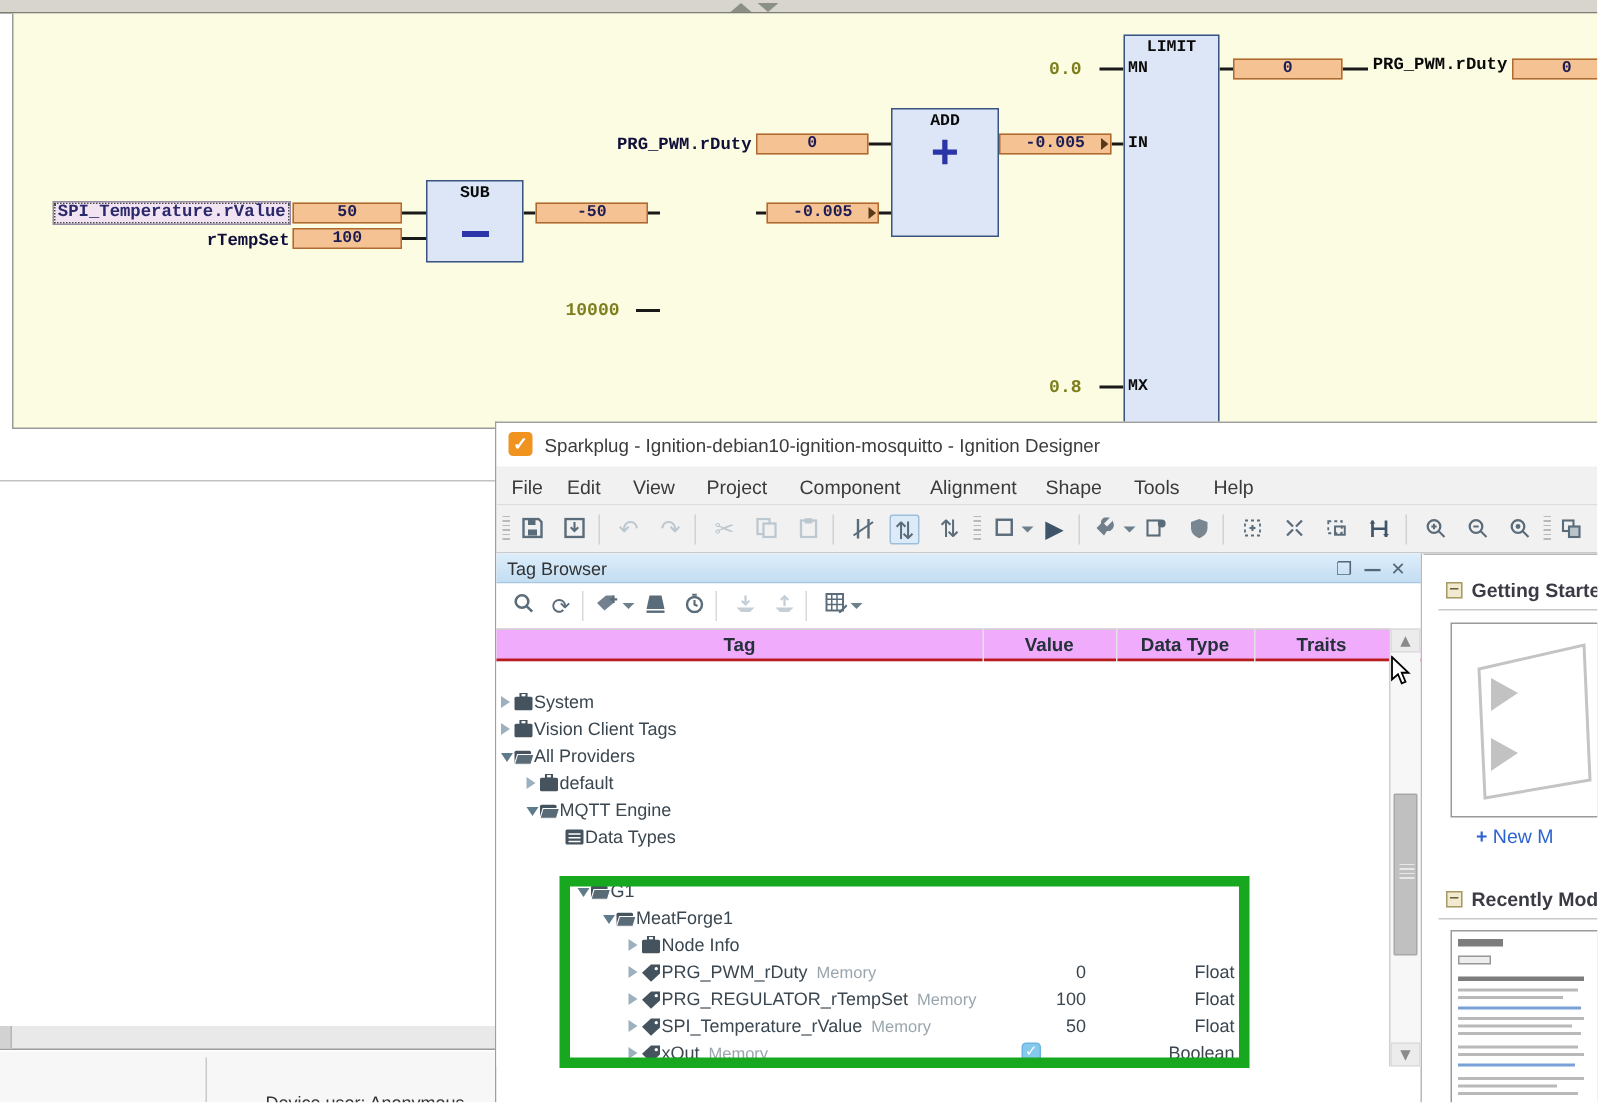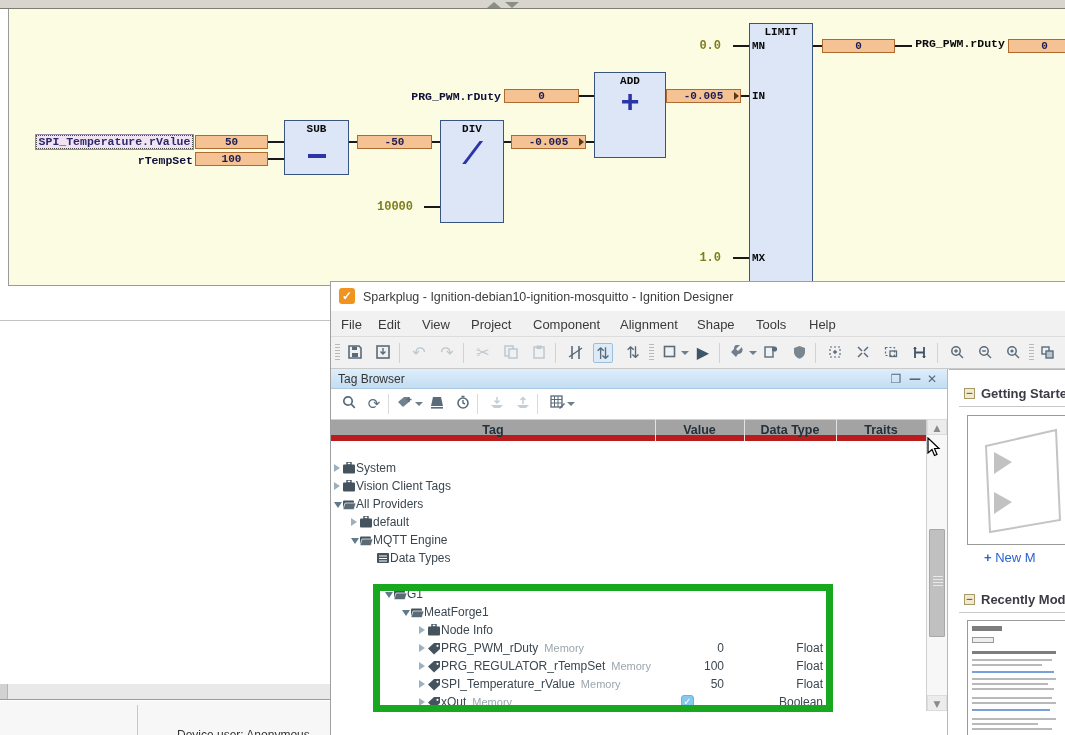--- a/index.html
+++ b/index.html
@@ -87,22 +87,22 @@
     background:linear-gradient(#ddeefb,#c3ddf2); border-bottom:1px solid #a9c7e0; }
   .tb-header-title { position:absolute; left:7px; top:3px; font:12px "Liberation Sans", sans-serif; color:#333; }
   .winbtn { position:absolute; top:3px; width:14px; height:14px; color:#55687a;
     font:bold 12px/14px "DejaVu Sans", sans-serif; text-align:center; }
   .tagtoolbar { position:absolute; left:0; top:20px; width:100%; height:30px; background:#fff; }
   .tt-ic { position:absolute; top:5px; width:20px; height:20px; color:#5a6b7a; font:15px/20px "DejaVu Sans", sans-serif; text-align:center; }
   .tt-ic.dis { color:#c3ced6; }
   .tt-sep { position:absolute; top:5px; width:1px; height:20px; background:#dadada; }
 
   
-  .tbl-header { position:absolute; left:0; top:50px; width:616px; height:22px; background:#a3a3a3;
-    border-top:1px solid #d0d0d0; border-bottom:6px solid #b91c1c; }
+  .tbl-header { position:absolute; left:0; top:50px; width:616px; height:22px; background:#f0abfc;
+    border-top:1px solid #d0d0d0; border-bottom:2px solid #b91c1c; }
   .col-h { position:absolute; top:3px; font:bold 12.5px "Liberation Sans", sans-serif; color:#24313a; text-align:center; }
   .col-line { position:absolute; top:50px; width:1px; height:292px; background:#e2e2e2; }
   .tree { position:absolute; left:0; top:72px; width:595px; height:270px; background:#fff; overflow:hidden; }
   .trow { position:absolute; left:0; width:595px; height:18px; font:12px "Liberation Sans", sans-serif; color:#3b4750; }
   .arr { position:absolute; top:5px; width:0; height:0; }
   .arr.c { border-top:4px solid transparent; border-bottom:4px solid transparent; border-left:6px solid #9db0bd; }
   .arr.e { border-left:4px solid transparent; border-right:4px solid transparent; border-top:6px solid #5f7a8a; top:7px; }
   .ico { position:absolute; top:3px; width:14px; height:12px; }
   .ico svg { display:block; }
   .lbl { position:absolute; top:2px; white-space:nowrap; }
@@ -173,29 +173,25 @@
     <div class="vbox" style="left:186px;top:143px;width:73px">100</div>
     <div class="vbox" style="left:348px;top:126px;width:75px">-50</div>
     <div class="vbox" style="left:502px;top:126px;width:75px"><span>-0.005</span><span class="box-arrow"></span></div>
     <div class="vbox" style="left:495px;top:80px;width:75px">0</div>
     <div class="vbox" style="left:657px;top:80px;width:75px"><span>-0.005</span><span class="box-arrow"></span></div>
     <div class="vbox" style="left:813px;top:30px;width:73px">0</div>
     <div class="vbox" style="left:999px;top:30px;width:73px">0</div>
 
     <div class="lit" style="left:340px;top:191px;width:64px">10000</div>
     <div class="lit" style="left:672px;top:30px;width:40px">0.0</div>
-    <div class="lit" style="left:672px;top:242px;width:40px">1.0</div>
+    <div class="lit" style="left:672px;top:242px;width:40px">0.8</div>
 
     <div class="blk" style="left:275px;top:111px;width:65px;height:55px">
       <div class="blk-label">SUB</div>
       <div class="sym-minus" style="top:33px"></div>
-    </div>
-    <div class="blk" style="left:431px;top:111px;width:64px;height:103px">
-      <div class="blk-label">DIV</div>
-      <div class="blk-sym" style="top:16px;font-style:italic">/</div>
     </div>
     <div class="blk" style="left:585px;top:63px;width:72px;height:86px">
       <div class="blk-label">ADD</div>
       <div class="blk-sym" style="top:12px">+</div>
     </div>
     <div class="blk" style="left:740px;top:14px;width:64px;height:298px">
       <div class="blk-label">LIMIT</div>
       <div class="port-label" style="top:16px">MN</div>
       <div class="port-label" style="top:66px">IN</div>
       <div class="port-label" style="top:228px">MX</div>

